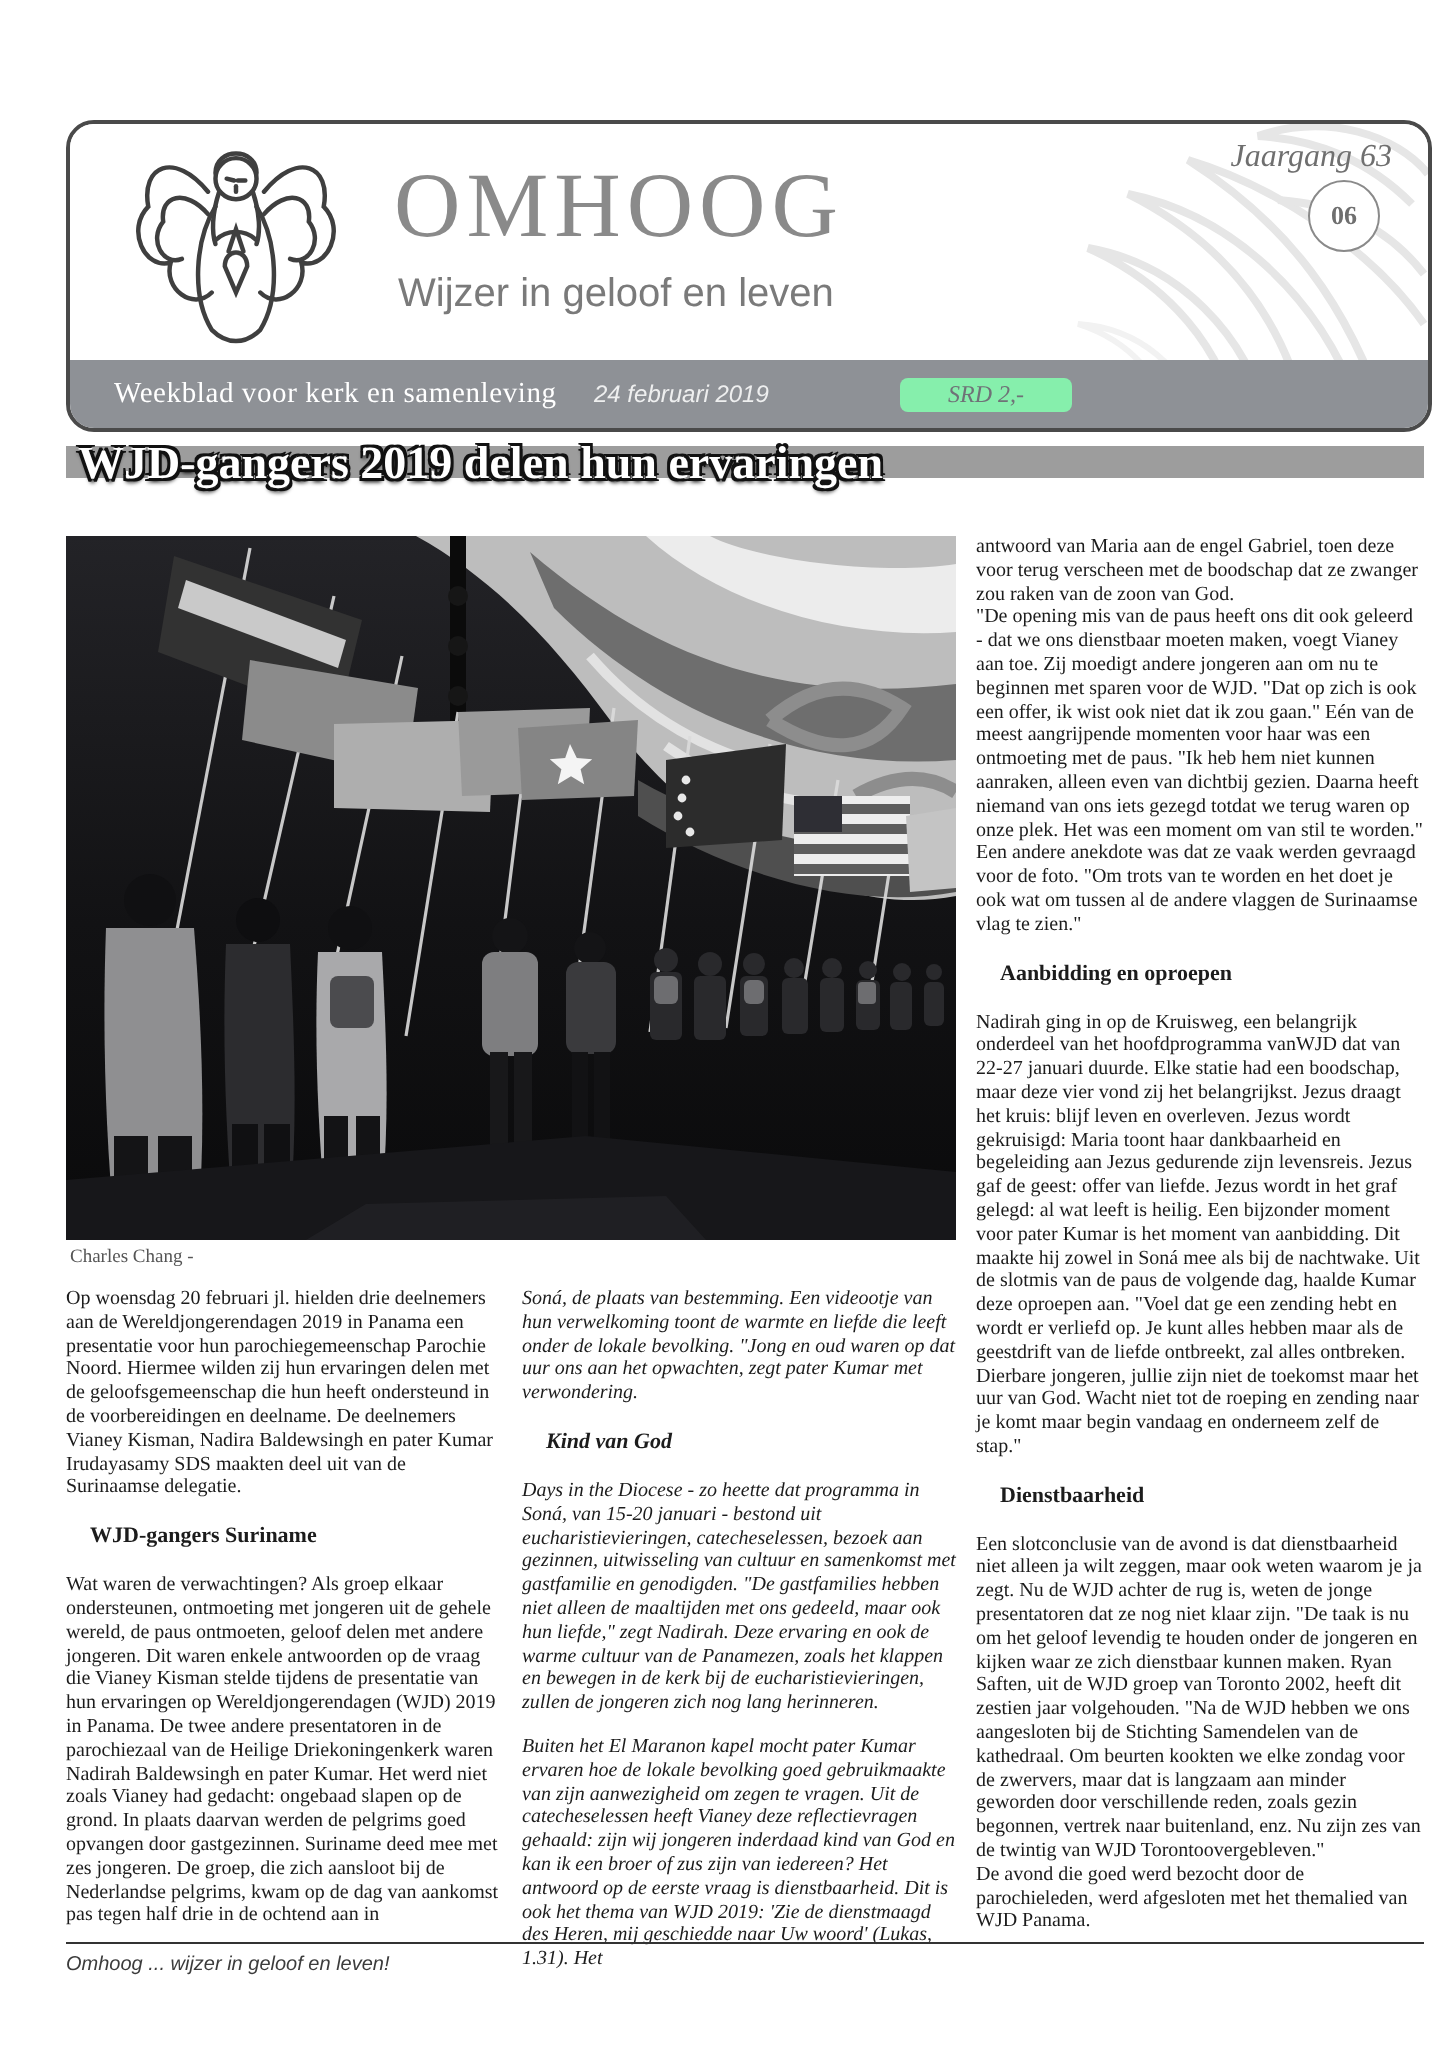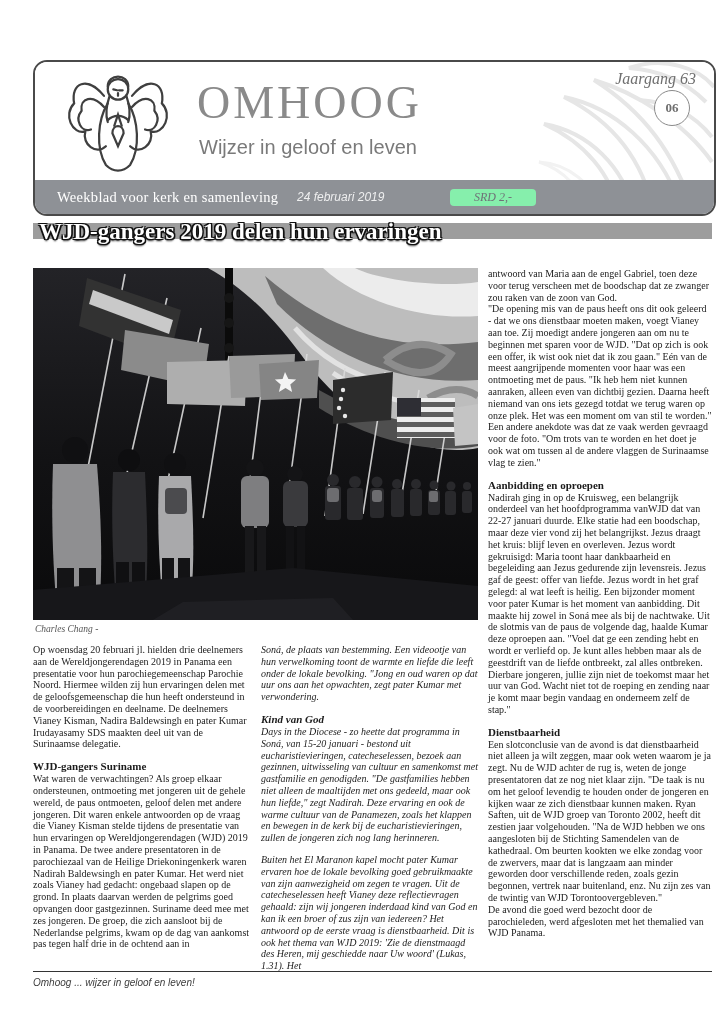--- a/index.html
+++ b/index.html
@@ -31,30 +31,30 @@
   .headline-bar{position:absolute;left:33px;top:223px;width:679px;height:16px;background:#9d9d9d;
                 display:flex;align-items:center;}
   .headline-text{margin-left:6px;font-size:23px;font-weight:bold;color:#ffffff;line-height:1;
                  font-family:"Liberation Serif",serif;
                  text-shadow:-1.4px -1.4px 0 #111,1.4px -1.4px 0 #111,-1.4px 1.4px 0 #111,
                              1.4px 1.4px 0 #111,0 2px 2px #000;}
 
   
   .photo{position:absolute;left:33px;top:268px;width:445px;height:352px;overflow:hidden;background:#101012;}
   .photo svg{display:block;width:100%;height:100%;}
-  .caption{position:absolute;left:35px;top:624px;font-size:9.5px;font-style:italic;color:#555;}
+  .caption{position:absolute;left:35px;top:624px;font-size:9.5px;color:#555;}
 
   
   .col{position:absolute;font-size:10px;line-height:11.8px;text-align:left;}
   .col-1{left:33px;top:644px;width:217px;}
   .col-2{left:261px;top:644px;width:217px;font-style:italic;}
   .col-3{left:488px;top:268px;width:224px;}
   .col p.p{margin:0 0 10px 0;}
   .col p.pt{margin:0;}
-  .col h3.h{margin:0;font-size:11px;line-height:13px;font-weight:bold;}
+  .col h3.h{margin:12px;font-size:11px;line-height:13px;font-weight:bold;}
 
   
   .foot-rule{position:absolute;left:33px;top:971px;width:679px;height:0;border-top:1.2px solid #333;}
   .footer-text{position:absolute;left:33px;top:977px;width:679px;font-size:10px;
                font-style:italic;color:#3c3c3c;font-family:"Liberation Sans",sans-serif;}
 </style>
 </head>
 <body>
 
 <div class="page">

